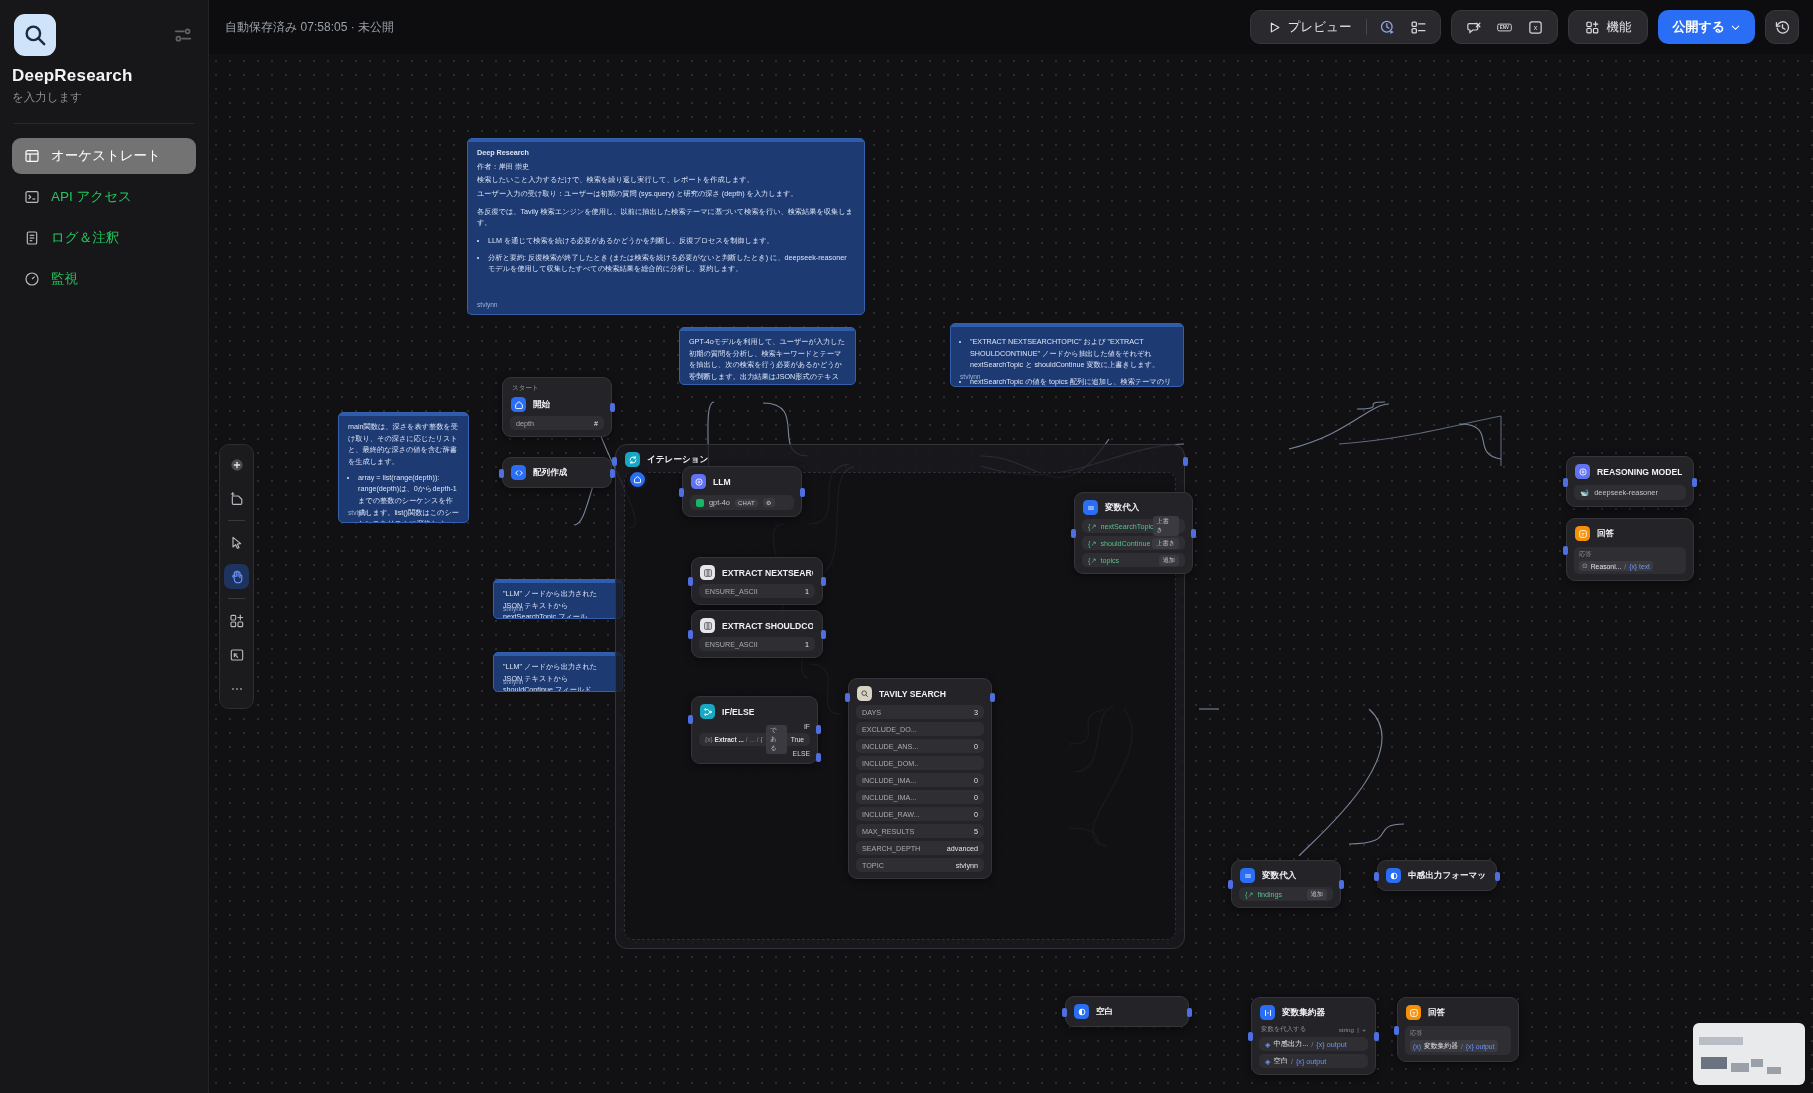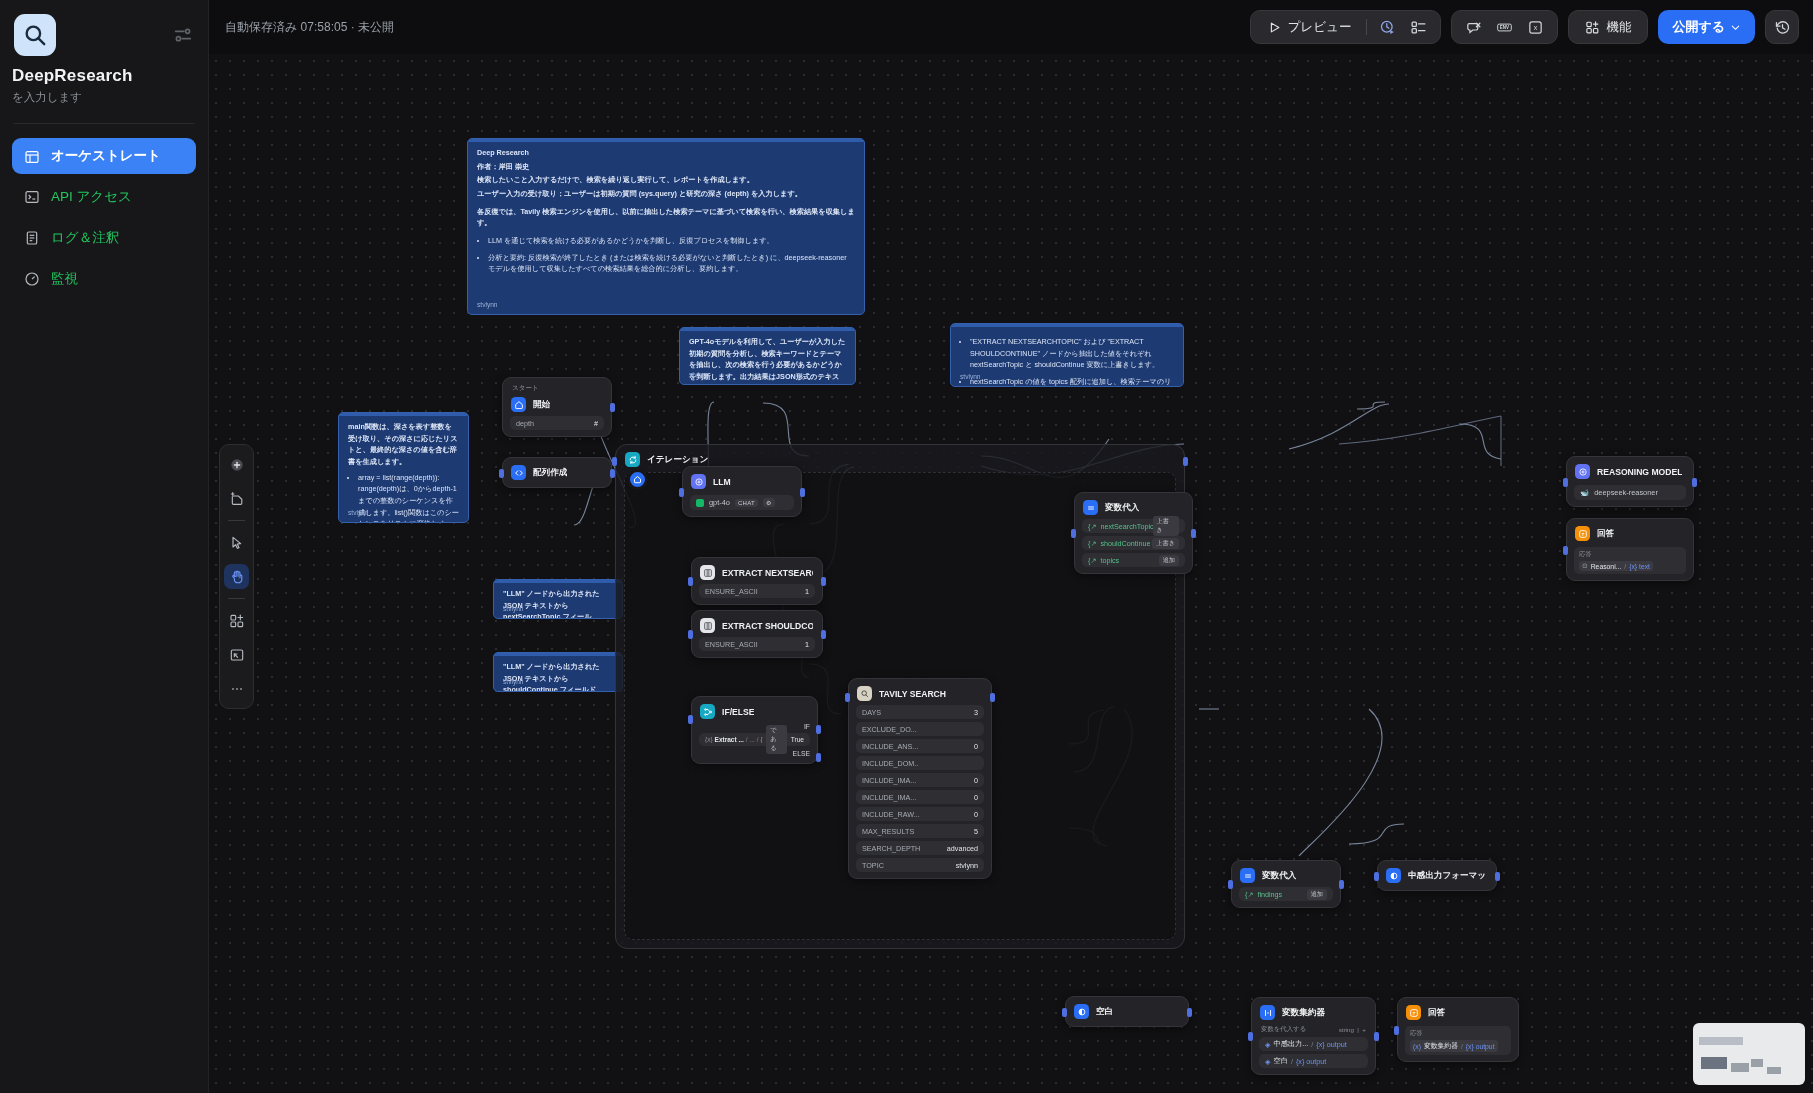--- a/index.html
+++ b/index.html
@@ -31,21 +31,21 @@
   .brand-title { font-size: 17px; font-weight: 700; margin-top: 10px; letter-spacing: .2px; color: #f2f3f5; }
   .brand-sub { font-size: 11.5px; color: #8b8f96; margin-top: 4px; }
   .sb-sep { height: 1px; background: #2a2a2e; margin: 18px 2px 14px 2px; }
   .nav { display: flex; flex-direction: column; gap: 5px; }
   .nav-item {
     display: flex; align-items: center; gap: 11px;
     padding: 9px 11px; border-radius: 9px;
     font-size: 13.5px; color: #22c55e; cursor: pointer;
   }
   .nav-item .ic { width: 17px; height: 17px; display: flex; align-items: center; justify-content: center; flex: 0 0 17px; }
-  .nav-item.active { background: #3b82f6; color: #ffffff; font-weight: 700; align-items: flex-end; }
+  .nav-item.active { background: #737373; color: #ffffff; font-weight: 400; }
   .nav-item svg { width: 16px; height: 16px; }
 
   
   .topbar {
     position: absolute; left: 209px; top: 0; right: 0; height: 54px;
     display: flex; align-items: center; padding: 0 14px 0 16px;
   }
   .autosave { font-size: 12px; color: #9aa0a8; }
   .tb-right { margin-left: auto; display: flex; align-items: center; gap: 10px; justify-content: center; }
   .pill-group {
@@ -100,21 +100,21 @@
 
   
   .note {
     position: absolute; background: #1d3a73; border: 1px solid #3560ad;
     border-radius: 5px; color: #dde6f6; font-size: 7.2px; line-height: 1.62;
     padding: 8px 9px 12px 9px; overflow: hidden;
   }
   .note .note-top { height: 3px; background: #2f5dab; position: absolute; left: 0; right: 0; top: 0; }
   .note ul { margin: 4px 0 0 11px; }
   .note li { margin-bottom: 5px; }
-  .note p { margin-bottom: 2px; font-weight: bold; }
+  .note p { margin-bottom: 2px; }
   .note .author { position: absolute; left: 9px; bottom: 3px; font-size: 6.6px; color: #9ab0d6; }
 
   
   .node {
     position: absolute; background: #242428; border: 1px solid #34343a;
     border-radius: 9px; padding: 6px 7px; box-shadow: 0 2px 8px rgba(0,0,0,.45);
   }
   .node-head { display: flex; align-items: center; gap: 7px; padding: 1px 2px 1px 1px; }
   .node-ico { width: 15px; height: 15px; border-radius: 4.5px; display: flex; align-items: center; justify-content: center; flex: 0 0 15px; }
   .node-ico svg { width: 10px; height: 10px; }

